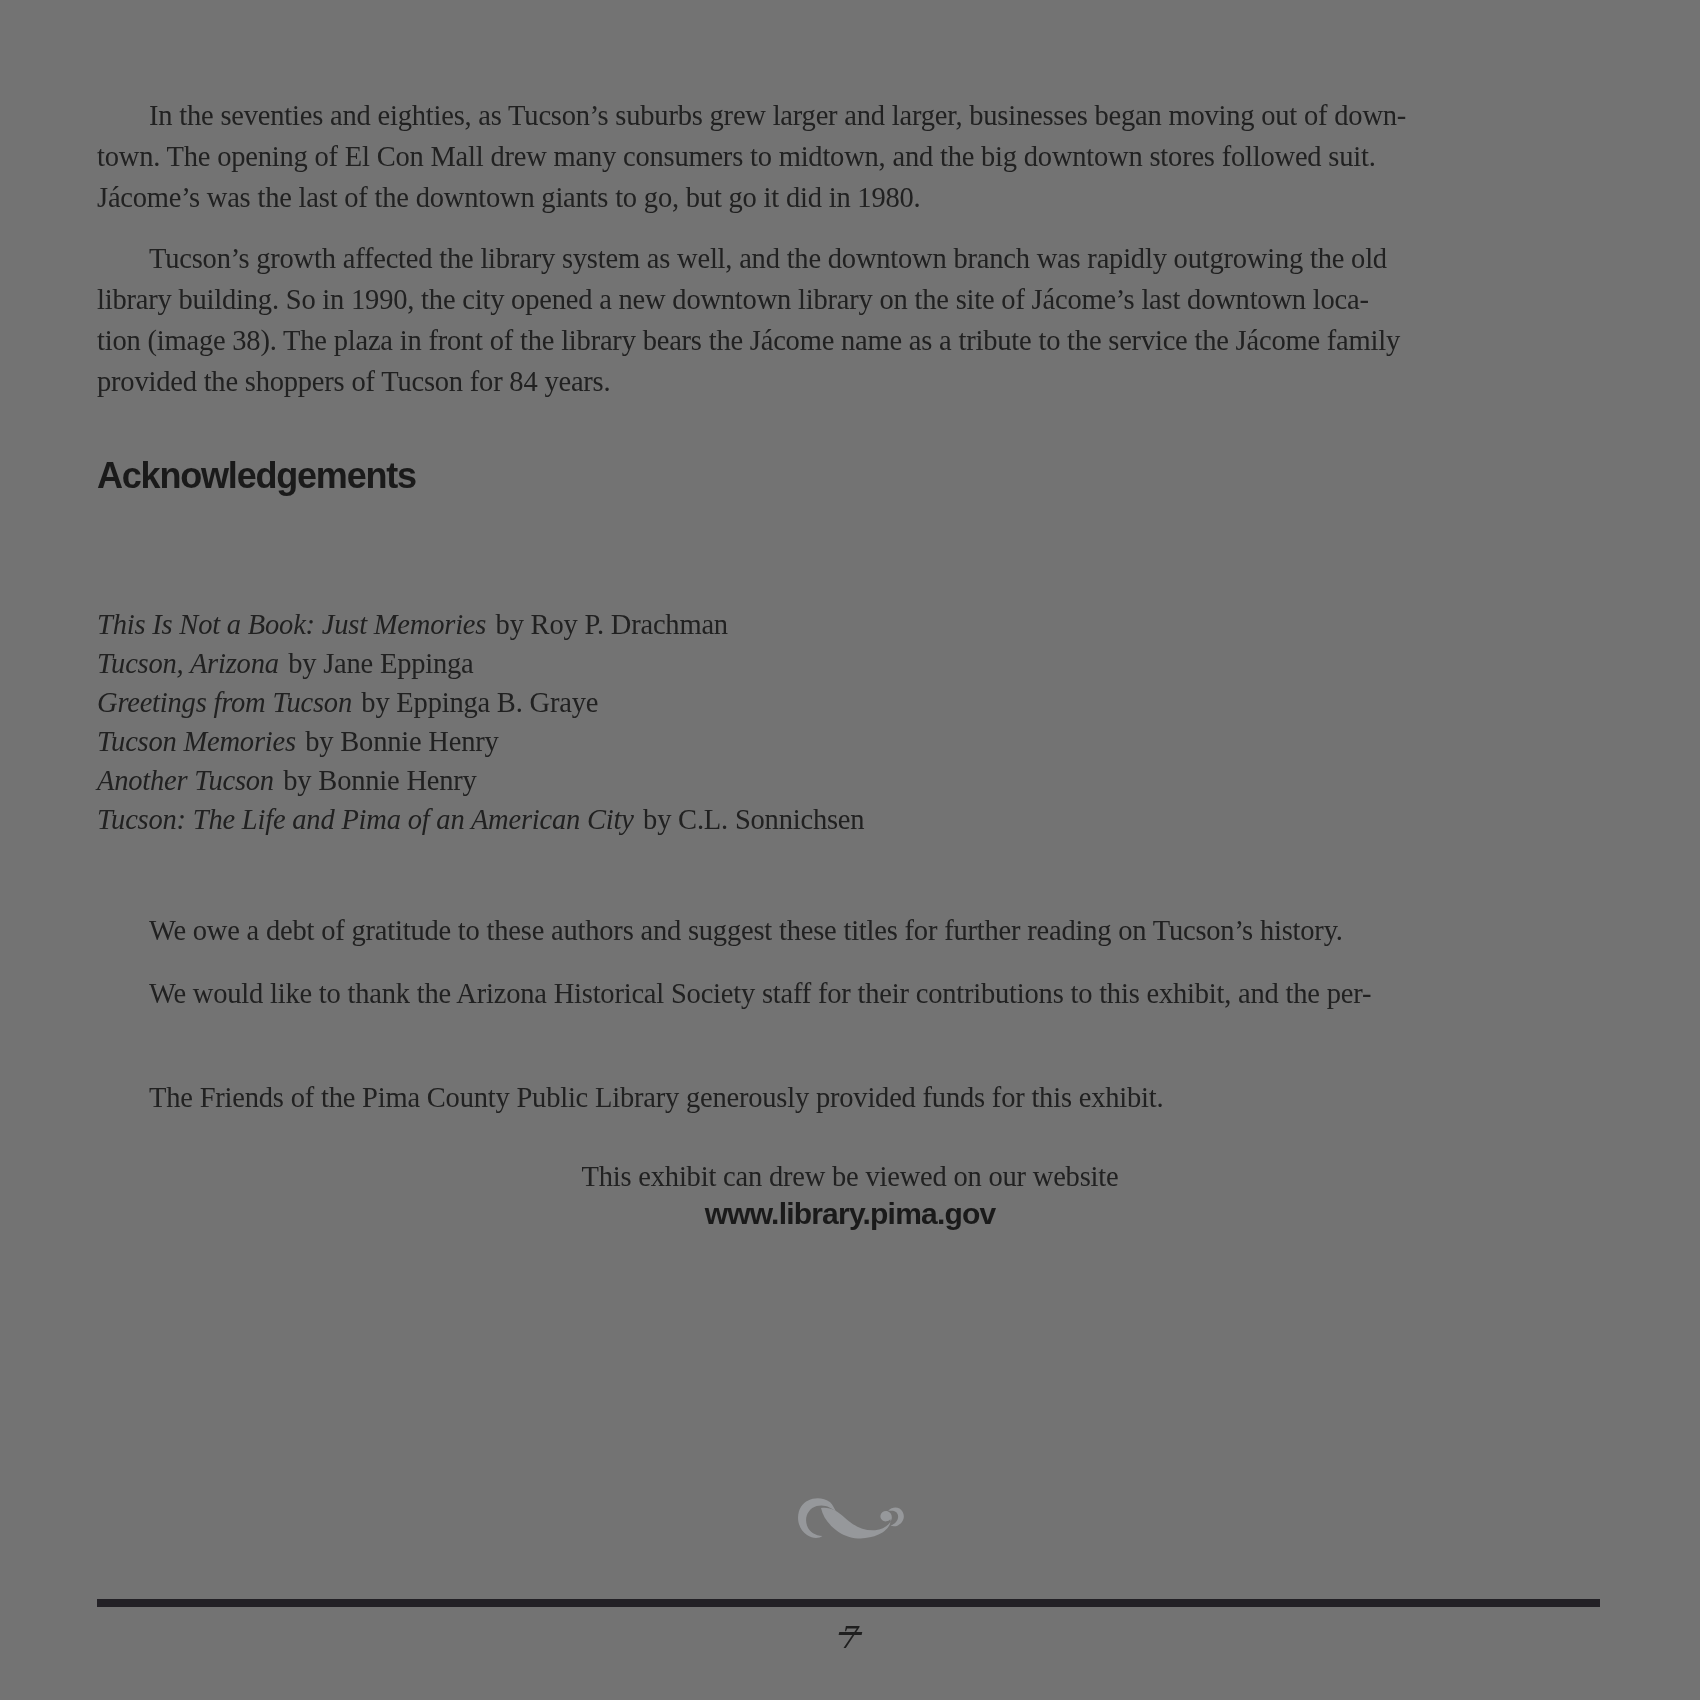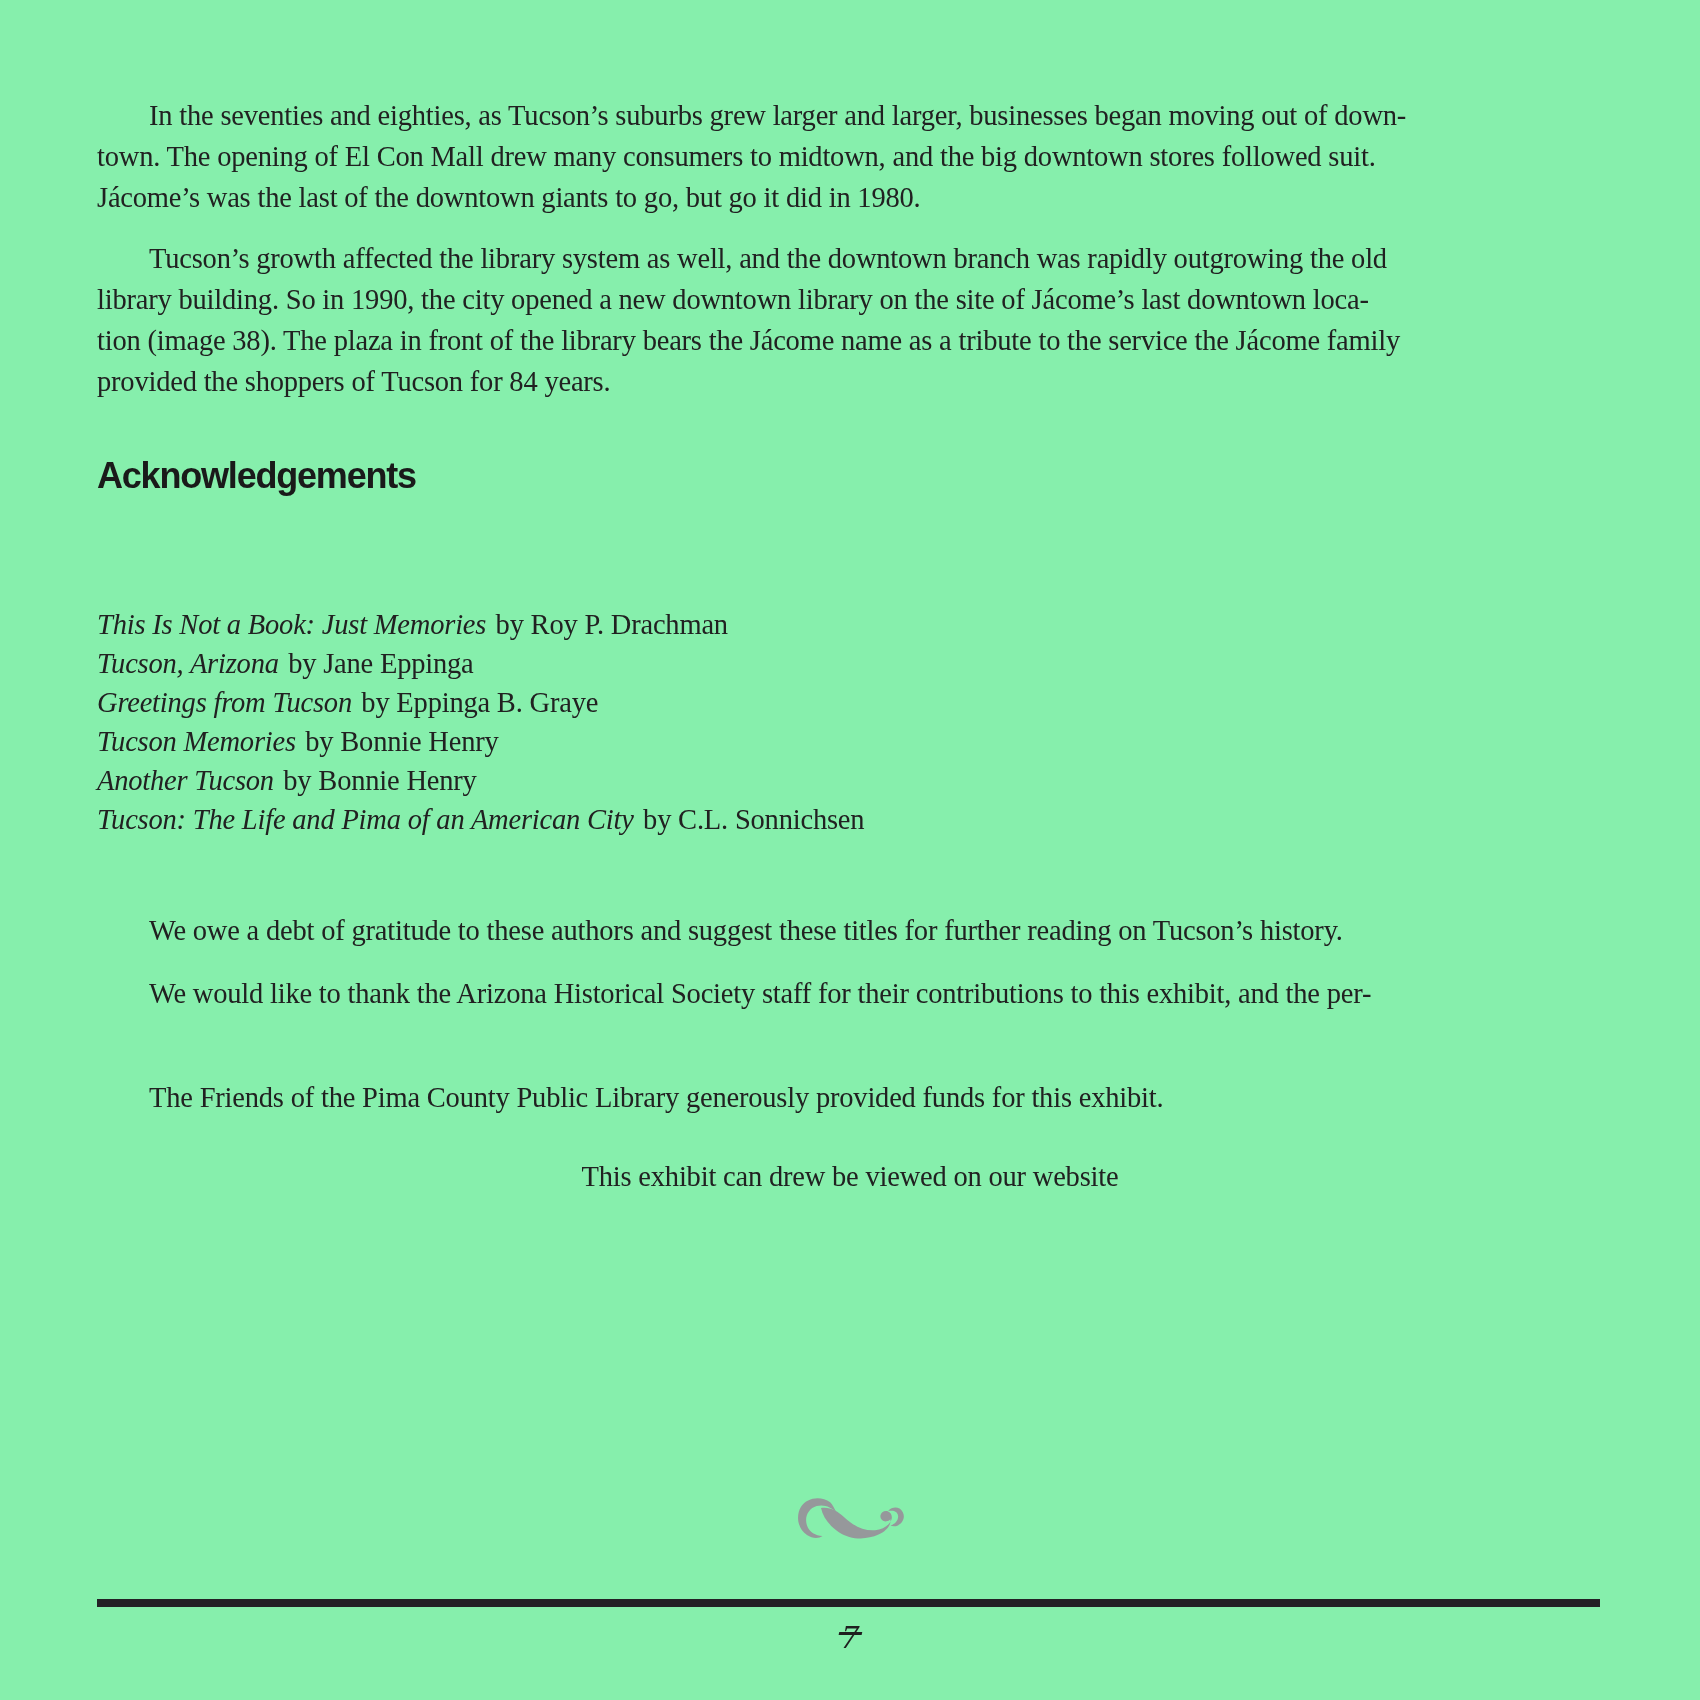--- a/index.html
+++ b/index.html
@@ -1,20 +1,20 @@
 <!DOCTYPE html>
 <html><head>
 <meta charset="utf-8">
 <style>
   html, body { margin: 0; padding: 0; background: #ffffff; }
   .page {
     position: relative;
     width: 1700px;
     height: 1700px;
-    background: #86efac;
+    background: #737373;
     font-family: "Liberation Serif", serif;
     color: #212121;
     overflow: hidden;
   }
   .block { position: absolute; left: 97px; width: 1510px; }
   .para { font-size: 28.5px; line-height: 41px; letter-spacing: -0.2px; }
   .para .line { white-space: nowrap; }
   .indent-first .line:first-child { padding-left: 52px; }
   .heading {
     font-family: "Liberation Sans", sans-serif;
@@ -126,20 +126,21 @@
 
   <div class="block para indent-first" style="top:973px;">
     <div class="line">We would like to thank the Arizona Historical Society staff for their contributions to this exhibit, and the per-</div>
   </div>
 
   <div class="block para indent-first" style="top:1077px;">
     <div class="line">The Friends of the Pima County Public Library generously provided funds for this exhibit.</div>
   </div>
 
   <div class="block centered site-note" style="top:1156px;">This exhibit can drew be viewed on our website</div>
+  <div class="block centered site-url" style="top:1196px;">www.library.pima.gov</div>
 
   <div class="ornament">
     <svg width="116" height="58" viewBox="0 0 120 60" xmlns="http://www.w3.org/2000/svg" aria-hidden="true">
       <path d="M39.5,8.5 C30,1.5 15.5,3.5 9.5,13 C3.5,22.5 6,36 15.5,42.5 C21.5,46.5 28,46 31.5,43.5 C24.5,43 18,39.5 15.5,32.5 C12.5,24 17,15 25.5,12.5 C33,10.3 40.5,13.5 46,19 C43.8,15 42,11 39.5,8.5 Z" fill="#96989b"></path>
       <path d="M30,14.5 C39,13 47,17.5 54,24 C63,32.5 74,38.5 86,37.5 C93.5,36.8 100,33 102.5,27.5 C104.3,23.5 103,19.5 99.5,18 C96,16.6 92,18.6 91.5,22.3 C91,25.8 93.8,28.6 97.5,28.3 C99.3,28.2 100.8,27.4 101.8,26.2 C102.8,31.8 97.8,38.2 89.5,42 C77,47.8 60.5,47.5 48.5,39.5 C38.5,32.8 32,24 30,14.5 Z" fill="#96989b"></path>
       <path d="M99.5,17.5 C104,12.5 111.5,13 114.5,18.5 C117.3,23.5 115,30 109.5,32.5 C106.8,33.7 104,33.6 102,32.6 C106.5,31 109.8,27.5 109.8,23.2 C109.8,20.2 107.5,17.8 104.4,17.4 C102.6,17.2 100.9,17.2 99.5,17.5 Z" fill="#96989b"></path>
     </svg>
   </div>
 
   <div class="footer-rule"></div>

